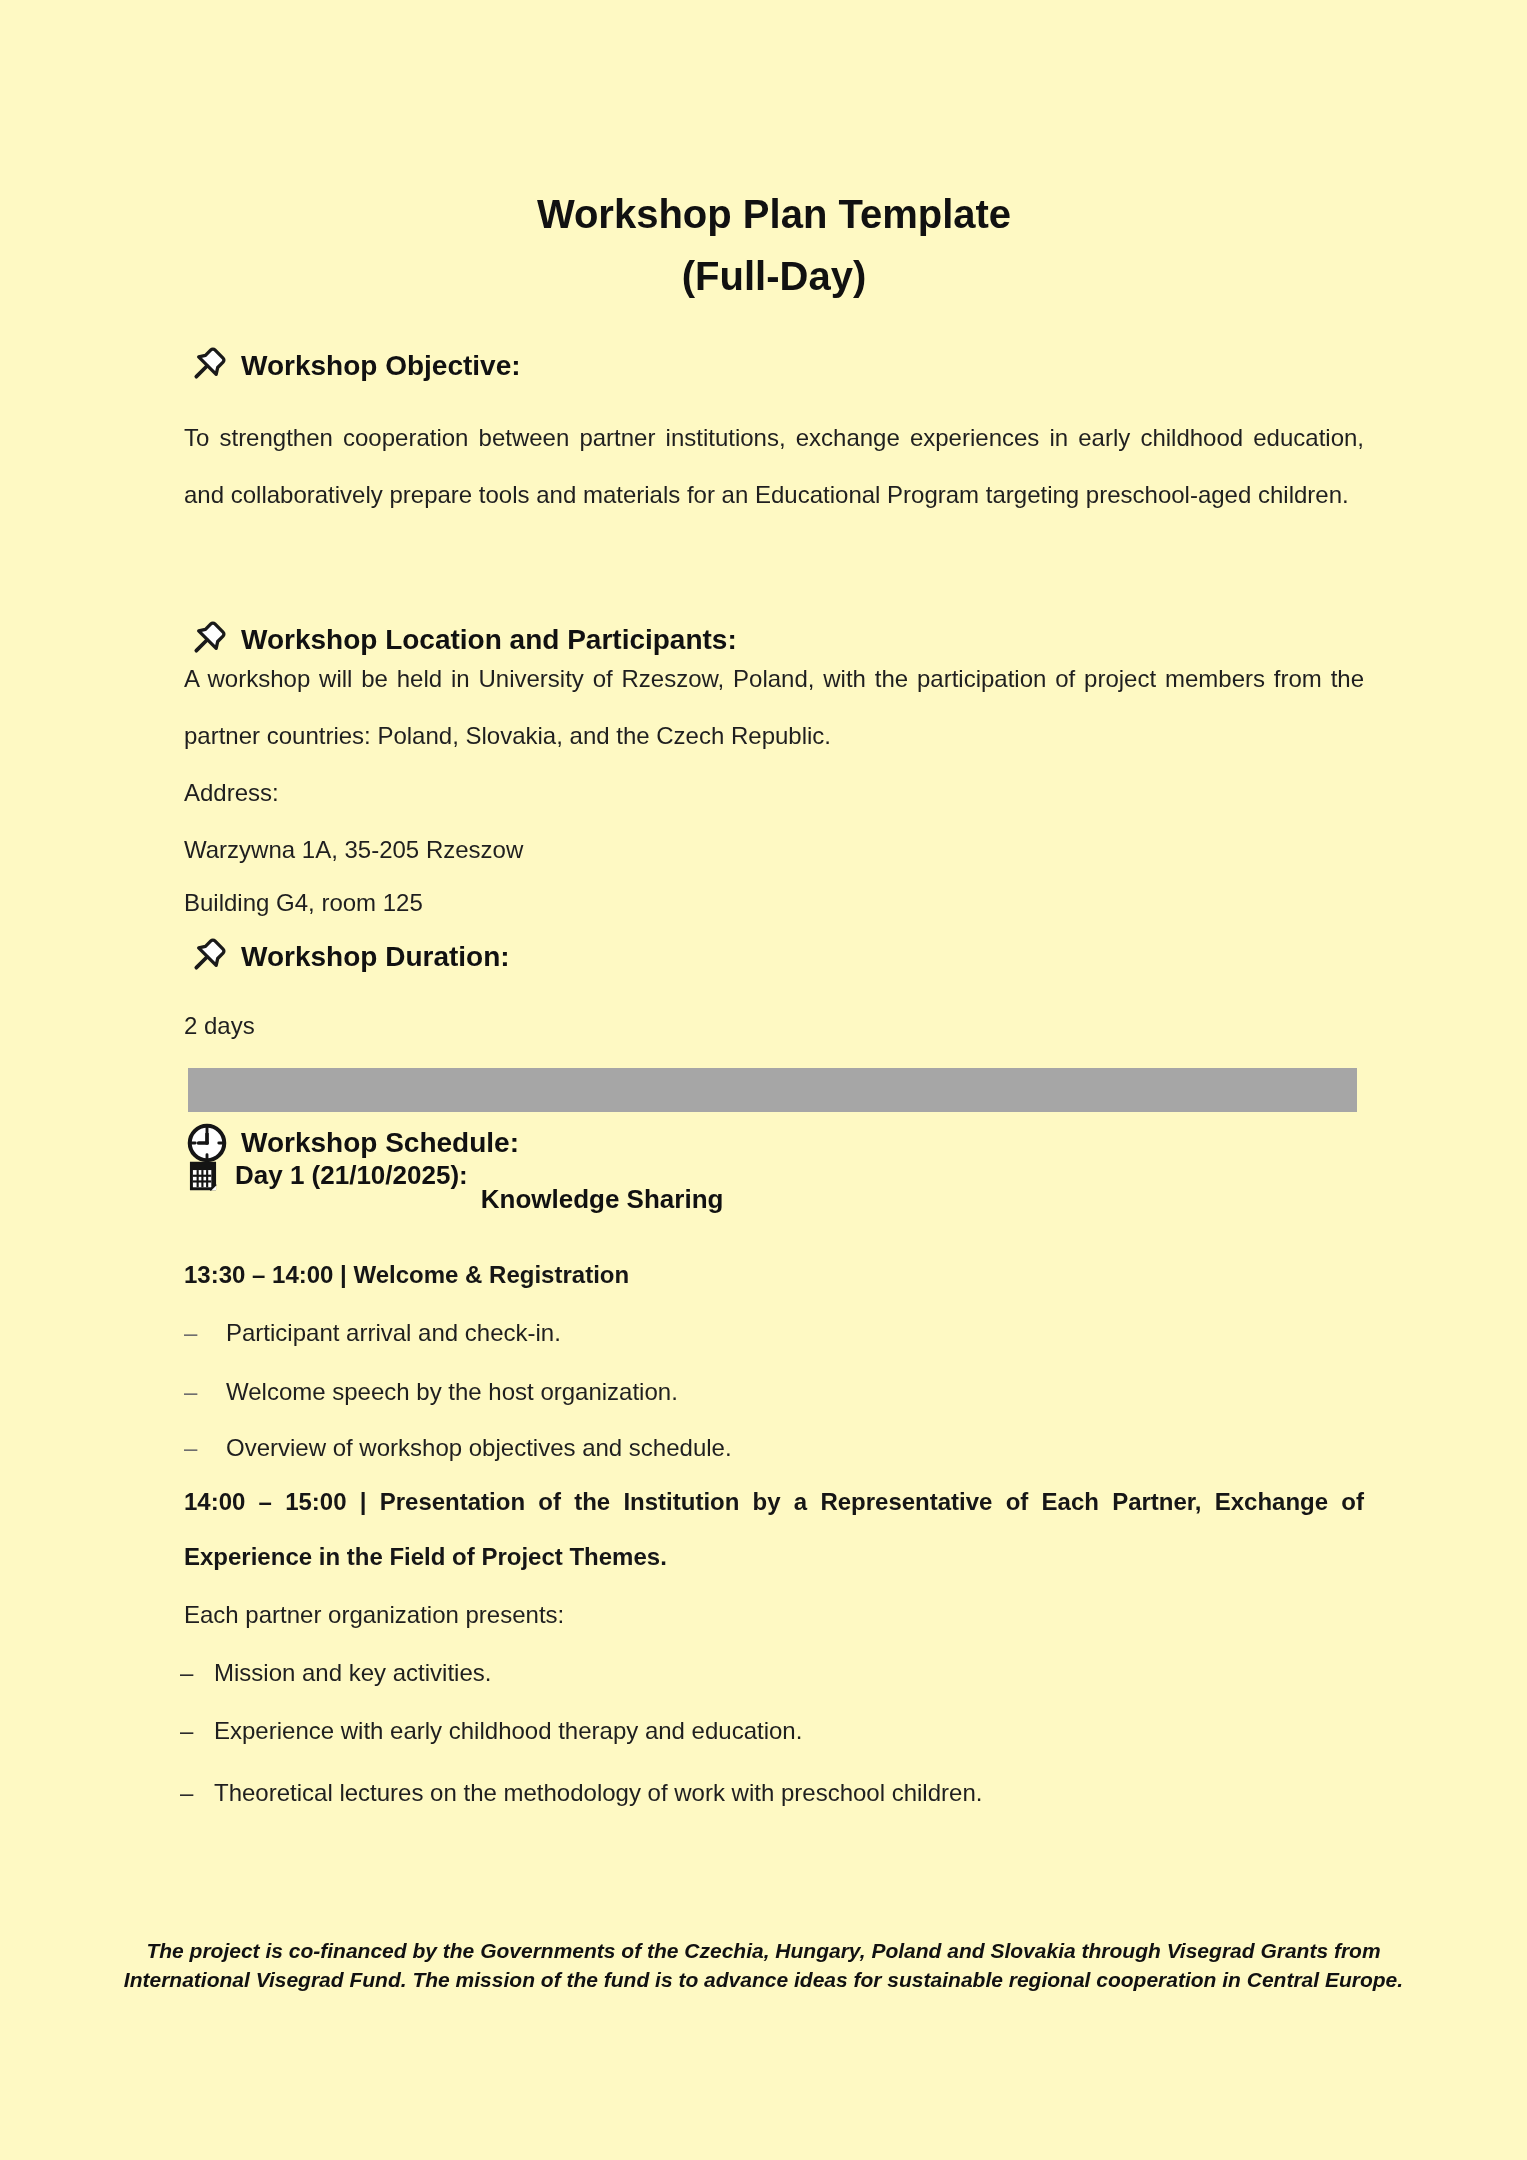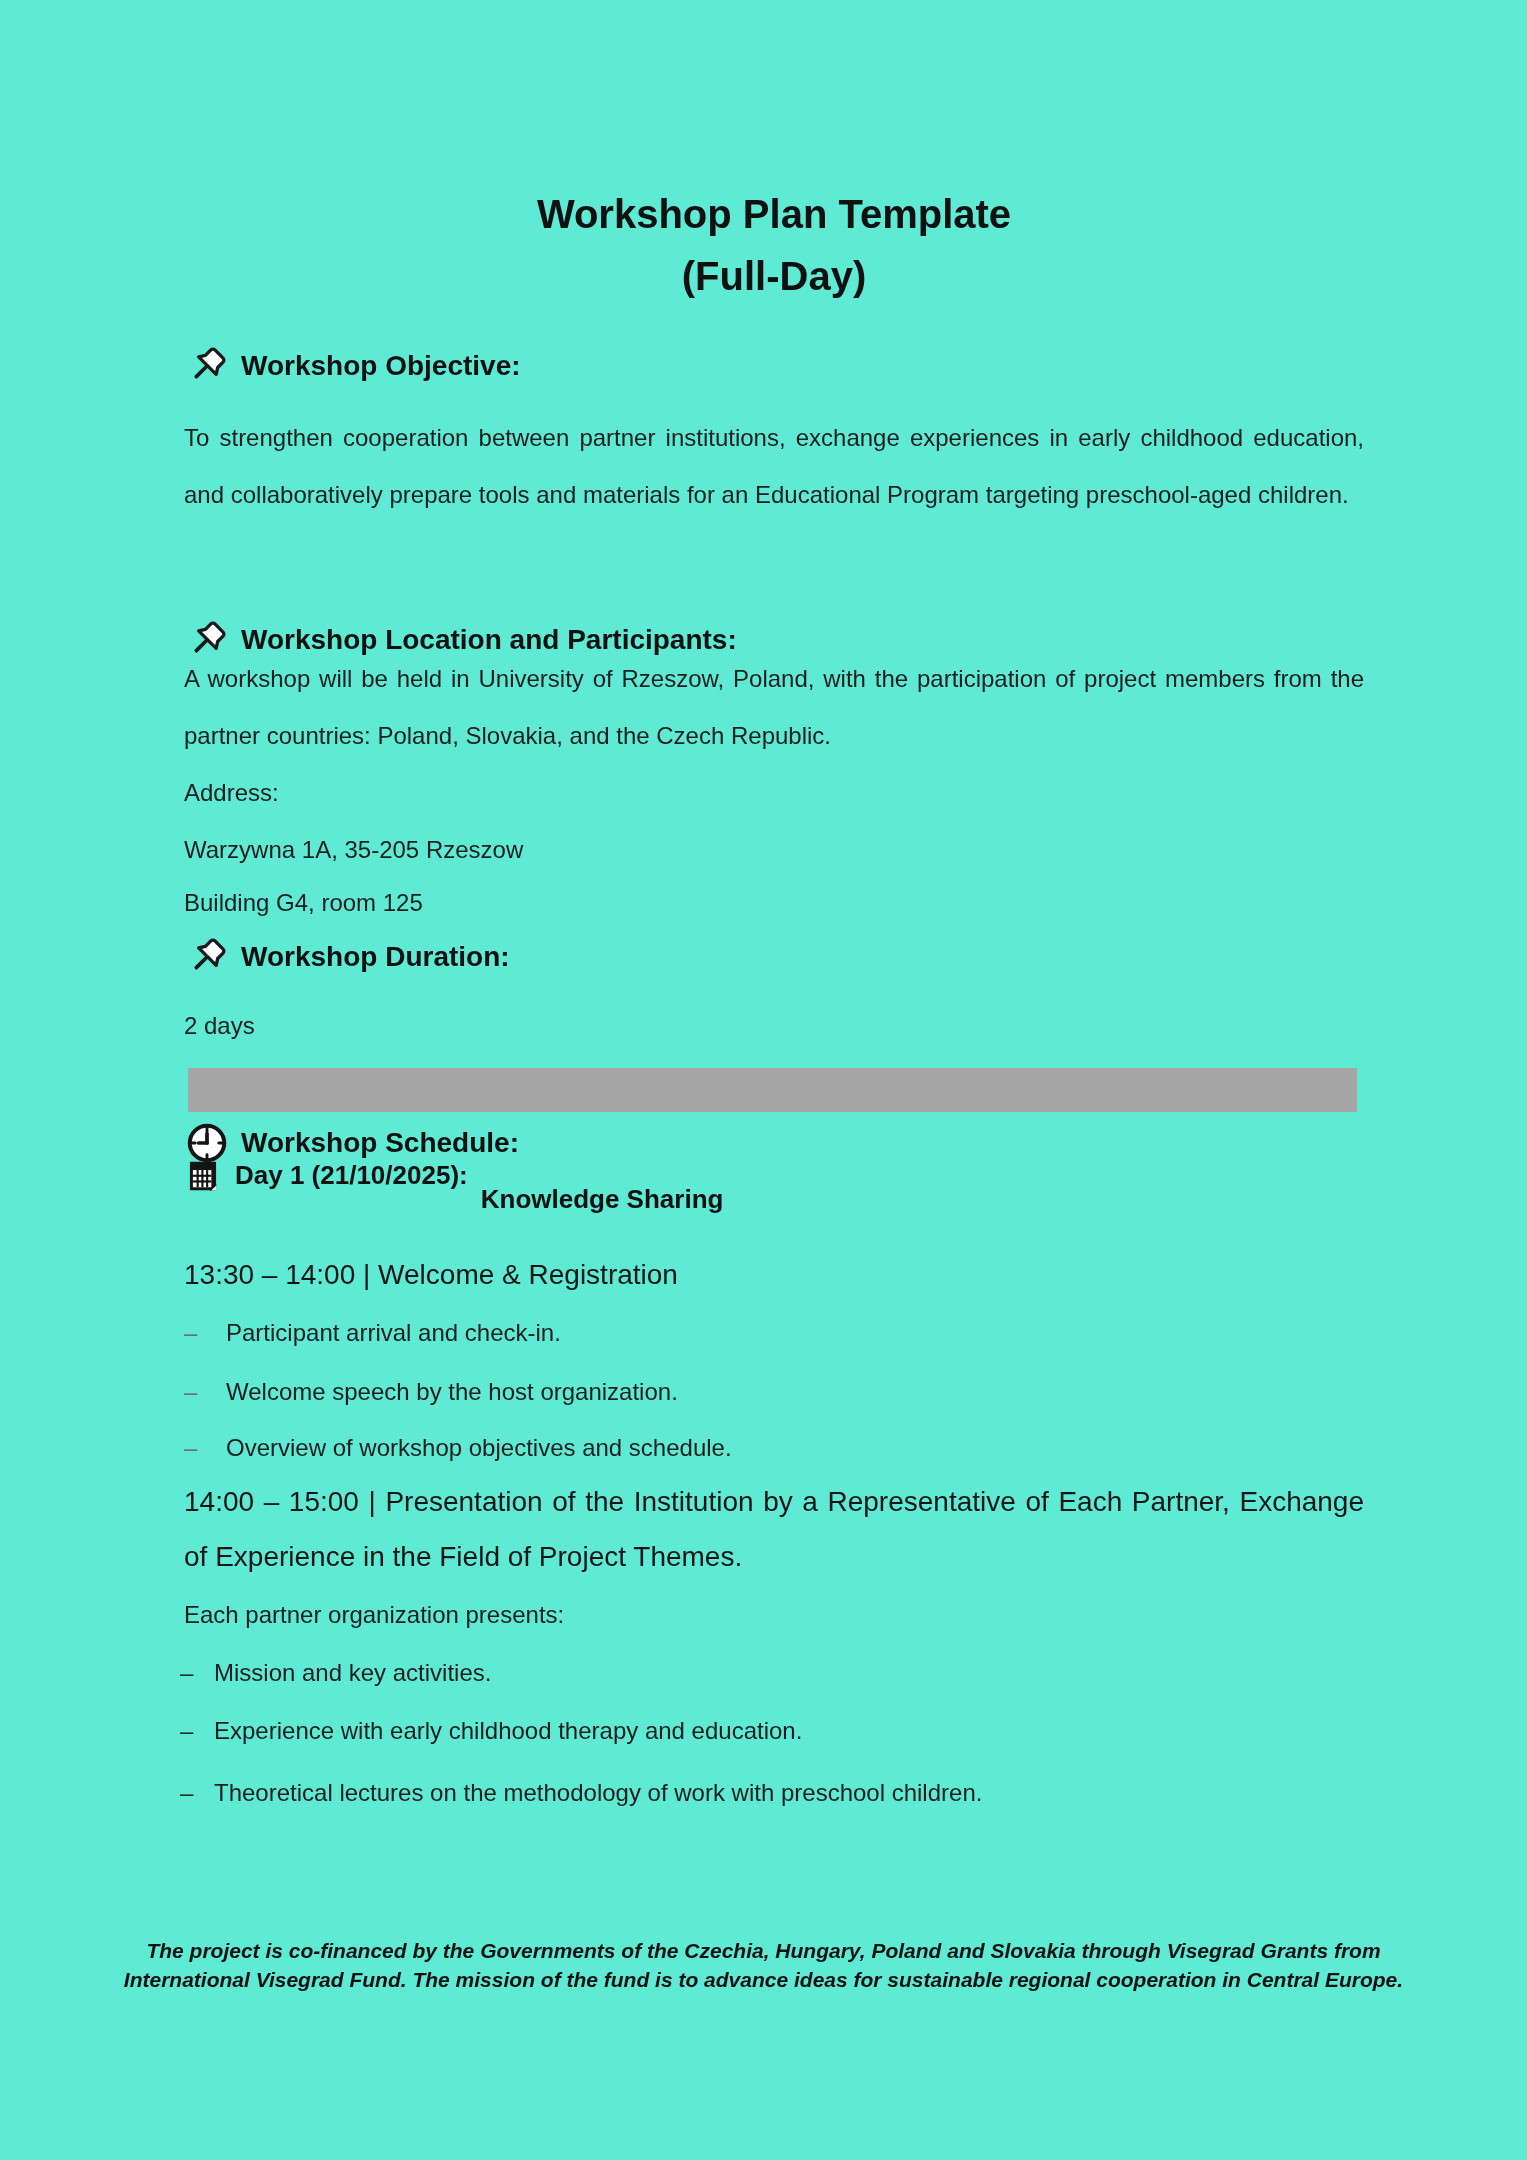--- a/index.html
+++ b/index.html
@@ -1,19 +1,19 @@
 <!DOCTYPE html>
 <html><head>
 <meta charset="utf-8">
 <style>
   html,body{margin:0;padding:0;background:#e8e8e8;}
   .doc{
     position:relative;
     width:1527px;height:2160px;
-    background:#5eead4;
+    background:#fef9c3;
     font-family:"Liberation Sans", sans-serif;
     color:#1c1c1c;
     overflow:hidden;
   }
   .abs{position:absolute;left:184px;width:1180px;}
   .title{
     top:183px;text-align:center;
     font-size:40px;font-weight:bold;line-height:62px;color:#111;
   }
   .hsec{
@@ -38,21 +38,21 @@
   .divider{
     position:absolute;left:188px;top:1068px;
     width:1169px;height:44px;
   }
   .h-day{
     top:1136px;display:flex;align-items:center;gap:13px;
     font-size:26px;font-weight:bold;color:#111;
   }
   .h-day .topic{font-weight:bold;margin-top:48px;}
   .slot{
-    font-size:28px;font-weight:normal;color:#161616;
+    font-size:24px;font-weight:bold;color:#161616;
     line-height:57px;
   }
   .s1{top:1246px;}
   .s2{top:1474px;line-height:55px;text-align:justify;text-align-last:left;}
   .intro{top:1586px;}
   .li{
     position:absolute;left:184px;width:1180px;
     display:flex;font-size:24px;line-height:57px;color:#1f1f1f;
   }
   .li .mk{flex:0 0 42px;color:#6e6e6e;}

